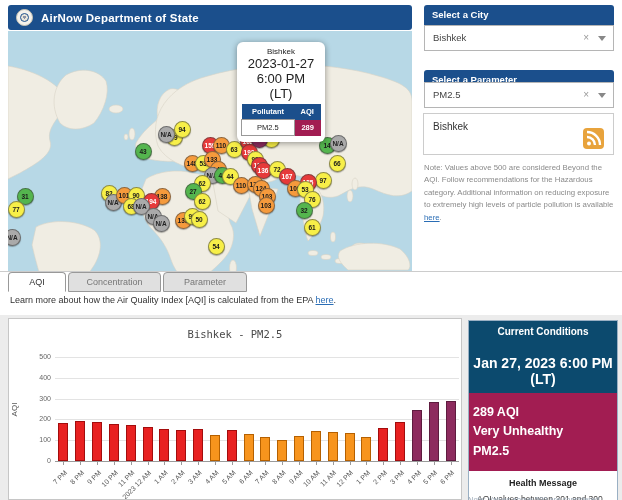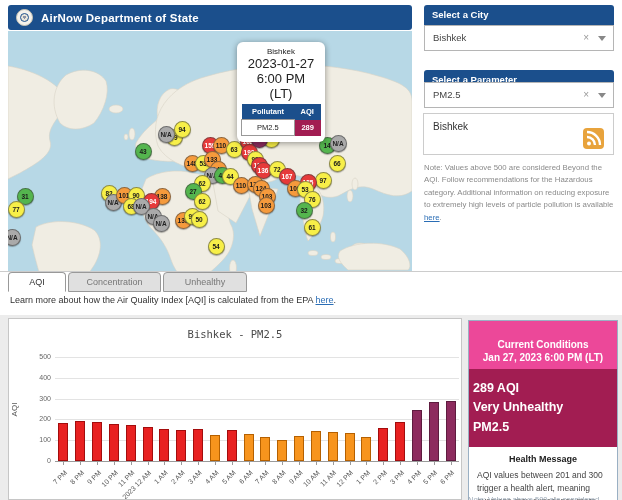--- a/index.html
+++ b/index.html
@@ -60,24 +60,24 @@
   .gridline { position:absolute; left:46px; width:404px; height:1px; background:#e3e3e3; }
   .baseline { position:absolute; left:46px; width:404px; height:1px; background:#9a9a9a; }
   .ylab { position:absolute; width:36px; text-align:right; font-size:7px; color:#666; }
   .yaxis-title { position:absolute; left:-1px; top:86px; font-size:8px; color:#555; transform:rotate(-90deg); }
   .bar { position:absolute; border-style:solid; border-width:1px; cursor:pointer; }
   .xlab { position:absolute; font-size:7px; color:#555; white-space:nowrap; transform:rotate(-45deg); transform-origin:top right; }
   .xtick { position:absolute; width:1px; height:4px; background:#9a9a9a; }
 
   
   .cc { position:absolute; left:468px; top:320px; width:150px; border:1px solid #9ab0c4; background:#fff; }
-  .cc-header { background:#ec4899; color:#fff; text-align:center; padding:18px 4px 6px; }
+  .cc-header { background:#0c4a6e; color:#fff; text-align:center; padding:5px 4px 6px; }
   .cc-header .l1 { font-size:10px; font-weight:bold; }
   .cc-header .l2 { font-size:8px; font-weight:bold; margin-top:2px; }
-  .cc-header .l3 { font-size:10px; font-weight:bold; margin-top:2px;text-align:center; }
+  .cc-header .l3 { font-size:14px; font-weight:bold; margin-top:18px;text-align:center; }
   .cc-aqi { background:#a21d52; color:#fff; text-align:left; padding:10px 4px; }
   .cc-aqi div { font-size:12.5px; font-weight:bold; line-height:1.55; }
   .cc-health { background:#fff; padding:7px 8px 8px; }
   .cc-health .ht { text-align:center; font-size:9px; font-weight:bold; color:#222; margin-bottom:5px; }
   .cc-health .hb { font-size:8.5px; color:#444; line-height:1.55; }
   .cc-foot { position:absolute; left:468px; top:494px; width:150px; font-size:7.5px; color:#9aa7b5; line-height:1.5; }
 </style>
 </head>
 <body>
 
@@ -228,21 +228,21 @@
       <path d="M4,4 a13,13 0 0 1 13,13" stroke="#fff" stroke-width="2.4" fill="none"></path>
     </svg>
   </span>
 </div>
 
 <div class="note"><span>Note: Values above 500 are considered Beyond the AQI. Follow recommendations for the Hazardous category. Additional information on reducing exposure to extremely high levels of particle pollution is available </span><a class="lnk">here</a><span>.</span></div>
 
 <div class="tabbar">
   <div class="tab t-aqi active">AQI</div>
   <div class="tab t-con">Concentration</div>
-  <div class="tab t-his">Unhealthy</div>
+  <div class="tab t-his">Parameter</div>
 </div>
 <div class="infoline"><span>Learn more about how the Air Quality Index [AQI] is calculated from the EPA </span><a class="lnk">here</a><span>.</span></div>
 
 <div class="bottom"></div>
 
 <div class="chart-card">
   <div class="c-title">Bishkek - PM2.5</div>
   <div class="yaxis-title">AQI</div>
   <div>
       <div class="baseline" style="top: 142px;"></div>

